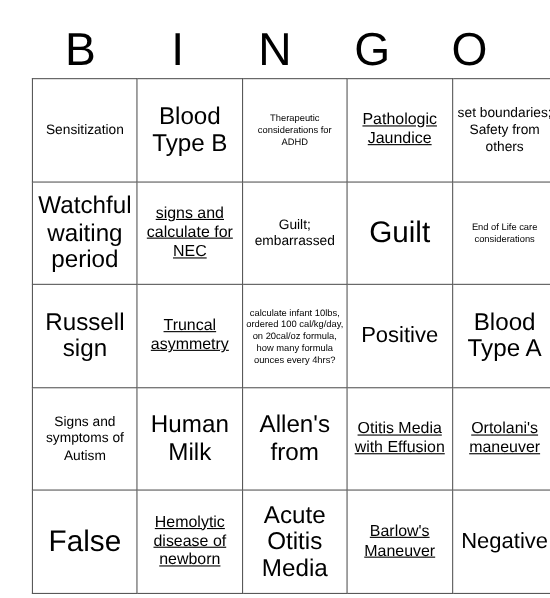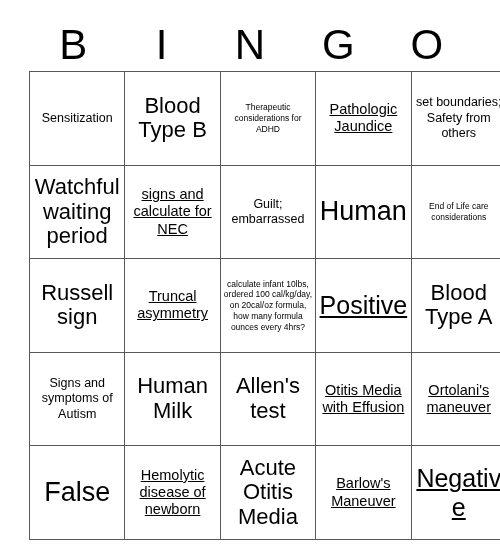--- a/index.html
+++ b/index.html
@@ -61,21 +61,21 @@
     word-wrap: break-word;
   }
 
   .cell-text {
     display: block;
     line-height: 1.12;
   }
   
   .fs-xxl .cell-text { font-size: 27px; line-height: 1.1; }
   .fs-xl  .cell-text { font-size: 22px; line-height: 1.12; }
-  .fs-lg  .cell-text { font-size: 25px; line-height: 1.13; text-decoration: underline; }
+  .fs-lg  .cell-text { font-size: 20px; line-height: 1.13; }
   .fs-md  .cell-text { font-size: 14.5px; line-height: 1.2; text-decoration: underline; }
   .fs-sm  .cell-text { font-size: 12.5px; line-height: 1.22; }
   .fs-xs  .cell-text { font-size: 8.5px;  line-height: 1.26; }
 </style>
 </head>
 <body>
 
 <div class="bingo-card">
 
   <div class="bingo-header">
@@ -109,21 +109,21 @@
         <td class="fs-xl">
             <span class="cell-text">Watchful waiting period</span>
           </td>
         <td class="fs-md">
             <span class="cell-text">signs and calculate for NEC</span>
           </td>
         <td class="fs-sm">
             <span class="cell-text">Guilt; embarrassed</span>
           </td>
         <td class="fs-xxl">
-            <span class="cell-text">Human</span>
+            <span class="cell-text">Guilt</span>
           </td>
         <td class="fs-xs">
             <span class="cell-text">End of Life care considerations</span>
           </td>
       </tr>
       <tr>
         <td class="fs-xl">
             <span class="cell-text">Russell sign</span>
           </td>
         <td class="fs-md">
@@ -140,21 +140,21 @@
           </td>
       </tr>
       <tr>
         <td class="fs-sm">
             <span class="cell-text">Signs and symptoms of Autism</span>
           </td>
         <td class="fs-xl">
             <span class="cell-text">Human Milk</span>
           </td>
         <td class="fs-xl">
-            <span class="cell-text">Allen's test</span>
+            <span class="cell-text">Allen's from</span>
           </td>
         <td class="fs-md">
             <span class="cell-text">Otitis Media with Effusion</span>
           </td>
         <td class="fs-md">
             <span class="cell-text">Ortolani's maneuver</span>
           </td>
       </tr>
       <tr>
         <td class="fs-xxl">

